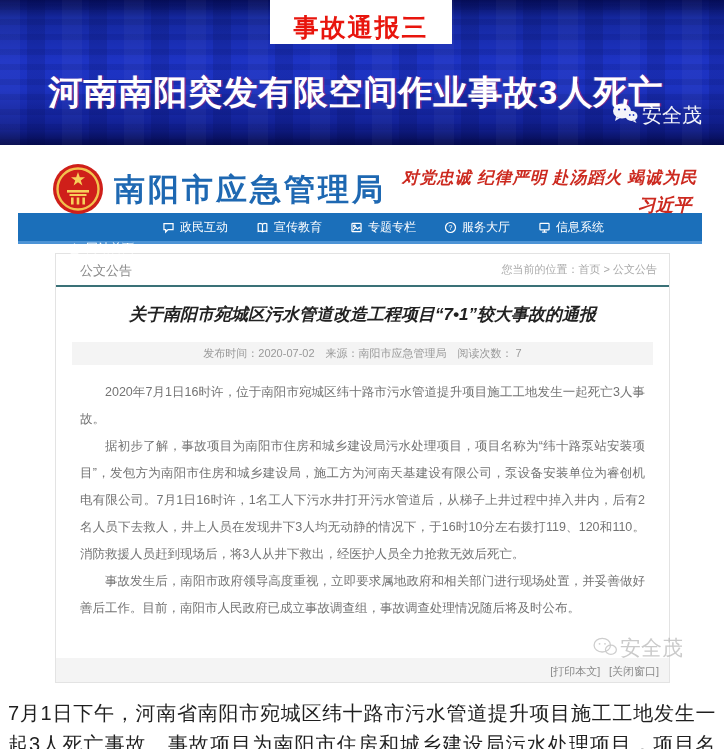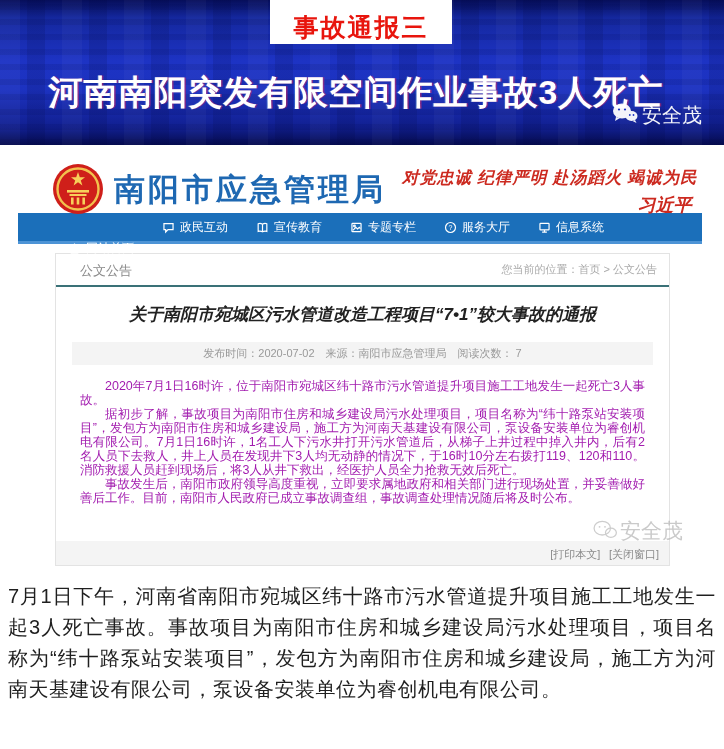--- a/index.html
+++ b/index.html
@@ -45,21 +45,21 @@
   
   .card { margin:9px 54px 0 55px; border:1px solid #e3e3e3; background:#fff; }
   .card-head { display:flex; justify-content:space-between; align-items:flex-start;
     padding:8px 12px 5px 24px; border-bottom:2px solid #3a7177; }
   .section-label { color:#8a8a8a; font-size:13px; }
   .breadcrumb { color:#aaa; font-size:11px; }
   .art-title { text-align:center; color:#222; font-size:17px; font-weight:bold; padding:16px 30px 10px;font-style:italic; }
   .art-meta { margin:6px 16px 10px; background:#f4f4f4; color:#999; font-size:11px;
     text-align:center; padding:4px 0; }
   .art-body { padding:4px 24px 10px; }
-  .art-body p { color:#a21caf; font-size:12.5px; line-height:14px; text-indent:2em; text-align:justify; }
+  .art-body p { color:#737373; font-size:12.5px; line-height:27px; text-indent:2em; text-align:justify; }
   .card-foot { position:relative; background:#f4f4f4; padding:3px 10px; text-align:right; margin-top:26px; }
   .foot-links span { color:#8a8a8a; font-size:11px; margin-left:4px; cursor:pointer; }
   .foot-mark { position:absolute; right:-14px; top:-24px; display:flex; align-items:flex-end; gap:3px;
     color:#b9b9b9; font-size:21px; opacity:.75; }
 
   
   .bottom-article { padding:15px 8px 0 8px; font-size:20px; line-height:31px;
     color:#1f1f1f; letter-spacing:.5px; text-align:justify; }
   .seg-black { color:#1f1f1f; }
 </style>

